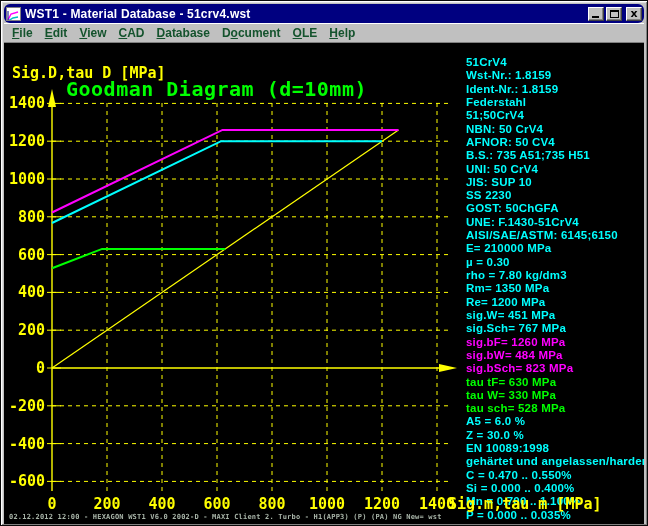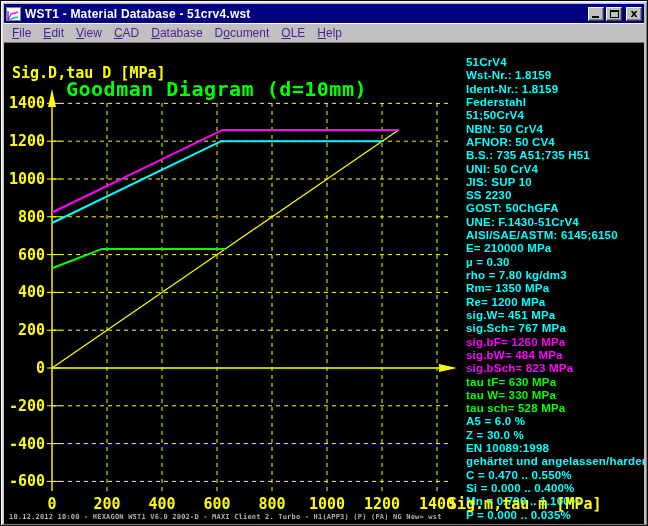--- a/index.html
+++ b/index.html
@@ -8,21 +8,21 @@
 
   .window {
     position:relative; width:648px; height:526px;
     background:#c0c0c0;
     border:1px solid #0a0a0a;
     box-shadow: inset 1px 1px 0 #ffffff, inset -1px -1px 0 #808080, inset 2px 2px 0 #dfdfdf;
     padding:3px;
   }
   .titlebar {
     height:19px; background:#000080; color:#ffffff;
-    display:flex; align-items:center; padding:0 2px;
+    display:flex; align-items:center; padding:0 2px;border-radius:6px;
   }
   .app-icon { width:15px; height:14px; background:#ffffff; margin-right:4px; flex:0 0 auto;
     border:1px solid #808080; position:relative; overflow:hidden; }
   .win-title { font-size:12px; font-weight:bold; letter-spacing:0.2px; white-space:nowrap;
     overflow:hidden; flex:1 1 auto; }
   .win-buttons { display:flex; gap:2px; flex:0 0 auto; }
   .win-btn {
     width:16px; height:14px; background:#c0c0c0; position:relative;
     border-top:1px solid #ffffff; border-left:1px solid #ffffff;
     border-right:1px solid #404040; border-bottom:1px solid #404040;
@@ -33,21 +33,21 @@
   .glyph-max { position:absolute; left:3px; top:2px; width:9px; height:8px;
     border:1px solid #000; border-top-width:2px; }
   .glyph-close { position:absolute; left:0; top:0; right:0; bottom:0;
     font-size:11px; font-weight:bold; color:#000; text-align:center; line-height:12px;
     font-family:"DejaVu Sans", sans-serif; }
 
   .menubar {
     height:20px; background:#c0c0c0; display:flex; align-items:center;
     padding-left:2px; border-bottom:1px solid #808080; box-shadow:0 1px 0 #ffffff inset;
   }
-  .menu-item { font-size:12px; color:#4c1d95; padding:2px 6px; white-space:nowrap; cursor:default; }
+  .menu-item { font-size:12px; color:#14532d; padding:2px 6px; white-space:nowrap; cursor:default;font-weight:bold; }
   .menu-item u { text-decoration:underline; }
 
   .content {
     position:relative; width:640px; height:481px; background:#000000; overflow:hidden;font-weight:bold;
   }
   .chart-svg { position:absolute; left:0; top:0; z-index:2; }
   .material-panel { position:absolute; left:462px; top:13px; z-index:1; }
   .panel-line {
     height:13.32px; font-size:11.5px; line-height:12px; white-space:nowrap;
     font-family:"Liberation Sans", sans-serif; letter-spacing:0.2px;
@@ -195,16 +195,16 @@
           <text class="tick" x="213.0" y="466" text-anchor="middle">600</text>
           <text class="tick" x="268.0" y="466" text-anchor="middle">800</text>
           <text class="tick" x="323.0" y="466" text-anchor="middle">1000</text>
           <text class="tick" x="378.0" y="466" text-anchor="middle">1200</text>
           <text class="tick" x="433.0" y="466" text-anchor="middle">1400</text>
           <text class="axlab" x="444" y="466">Sig.m,tau m [MPa]</text>
           <text class="axlab" x="8" y="35">Sig.D,tau D [MPa]</text>
           <text class="charttitle" x="62" y="53">Goodman Diagram (d=10mm)</text>
         </svg>
       </div>
-    <div class="status-text">10.12.2012 10:00 - HEXAGON WST1 V6.0 2002-D - MAXI Client 2. Turbo - H1(APP3) (P) (PA) NG New= wst</div>
+    <div class="status-text">02.12.2012 12:00 - HEXAGON WST1 V6.0 2002-D - MAXI Client 2. Turbo - H1(APP3) (P) (PA) NG New= wst</div>
   </div>
 
 </div>
 
 </body></html>

